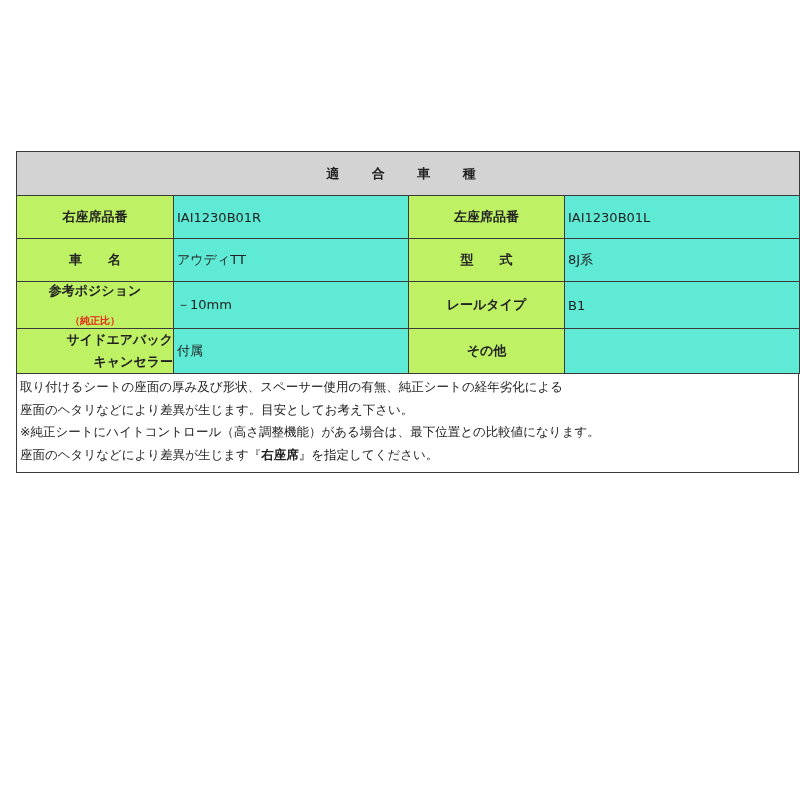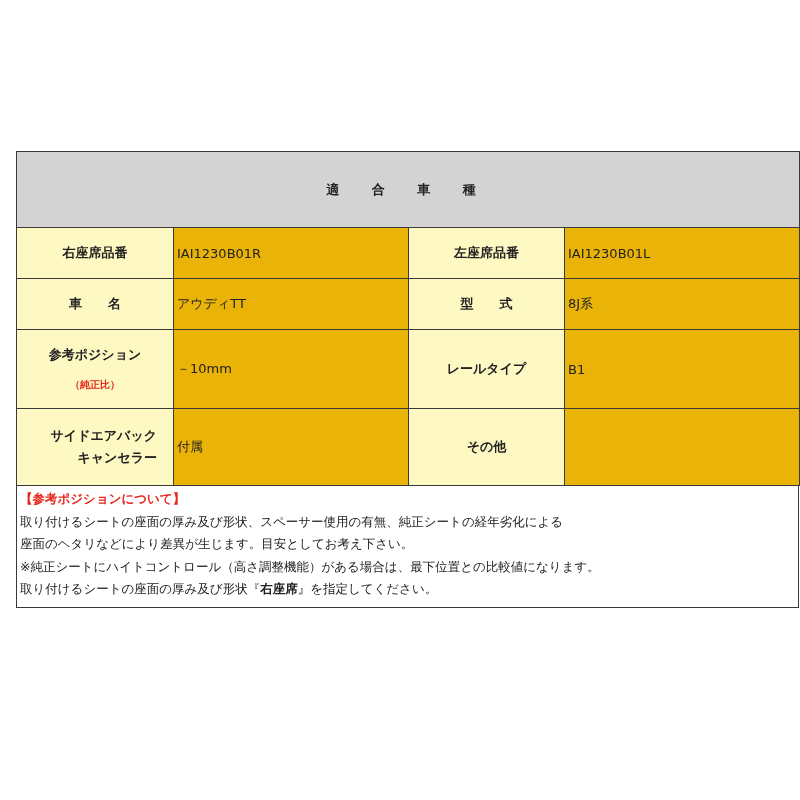--- a/index.html
+++ b/index.html
@@ -1,23 +1,23 @@
 <!DOCTYPE html>
 <html><head>
 <meta charset="utf-8">
 <style>
   html, body { margin: 0; padding: 0; background: #ffffff; }
   body { width: 800px; height: 800px; position: relative; overflow: hidden;
          font-family: "DejaVu Sans", "Liberation Sans", sans-serif; color: #222; }
   .sheet { position: absolute; left: 16px; top: 151px; width: 783px; }
   table.spec { border-collapse: collapse; width: 783px; table-layout: fixed; }
-  table.spec td { border: 1.5px solid #3a3a3a; padding: 16px; font-size: 13px; vertical-align: middle; }
+  table.spec td { border: 1.5px solid #3a3a3a; padding: 0; font-size: 13px; vertical-align: middle; }
   .hdr { background: #d3d3d3; height: 43px; text-align: center; font-weight: bold; font-size: 16px; letter-spacing: 14px; }
-  .lbl { background: #fef9c3; text-align: center; font-weight: bold; font-size: 13px; }
-  .val { background: #eab308; padding-left: 3px !important; font-size: 13px; }
+  .lbl { background: #bef264; text-align: center; font-weight: bold; font-size: 13px; }
+  .val { background: #5eead4; padding-left: 3px !important; font-size: 13px; }
   .row { height: 43px; }
   .lbl .sub { display: block; color: #e8261c; font-size: 10px; font-weight: bold; margin-top: 14px; }
   .lbl .two { display: block; line-height: 22px; text-align: right; }
   .notes-row { height: 86px; }
   .red-lbl { color: #e8261c; }
   .notes { color: #e8261c; font-weight: bold; font-size: 13px; line-height: 22px; padding-left: 3px !important; }
   .textblock { border: 1.5px solid #3a3a3a; border-top: none; padding: 2px 0 6px 3px; font-size: 12.5px; line-height: 22.5px; }
   .textblock .head { color: #e8261c; font-weight: bold; }
   .textblock b { font-weight: bold; }
 </style>
@@ -63,19 +63,18 @@
         <span class="two">キャンセラー</span>
       </td>
       <td class="val">付属</td>
       <td class="lbl">その他</td>
       <td class="val"></td>
     </tr>
   </tbody>
     </table>
 
   <div class="textblock">
-    <div class="head">【参考ポジションについて】</div>
     <div>取り付けるシートの座面の厚み及び形状、スペーサー使用の有無、純正シートの経年劣化による</div>
     <div>座面のヘタリなどにより差異が生じます。目安としてお考え下さい。</div>
     <div>※純正シートにハイトコントロール（高さ調整機能）がある場合は、最下位置との比較値になります。</div>
-    <div><span>取り付けるシートの座面の厚み及び形状『</span><b>右座席</b><span>』を指定してください。</span></div>
+    <div><span>座面のヘタリなどにより差異が生じます『</span><b>右座席</b><span>』を指定してください。</span></div>
   </div>
 </div>
 
 </body></html>

